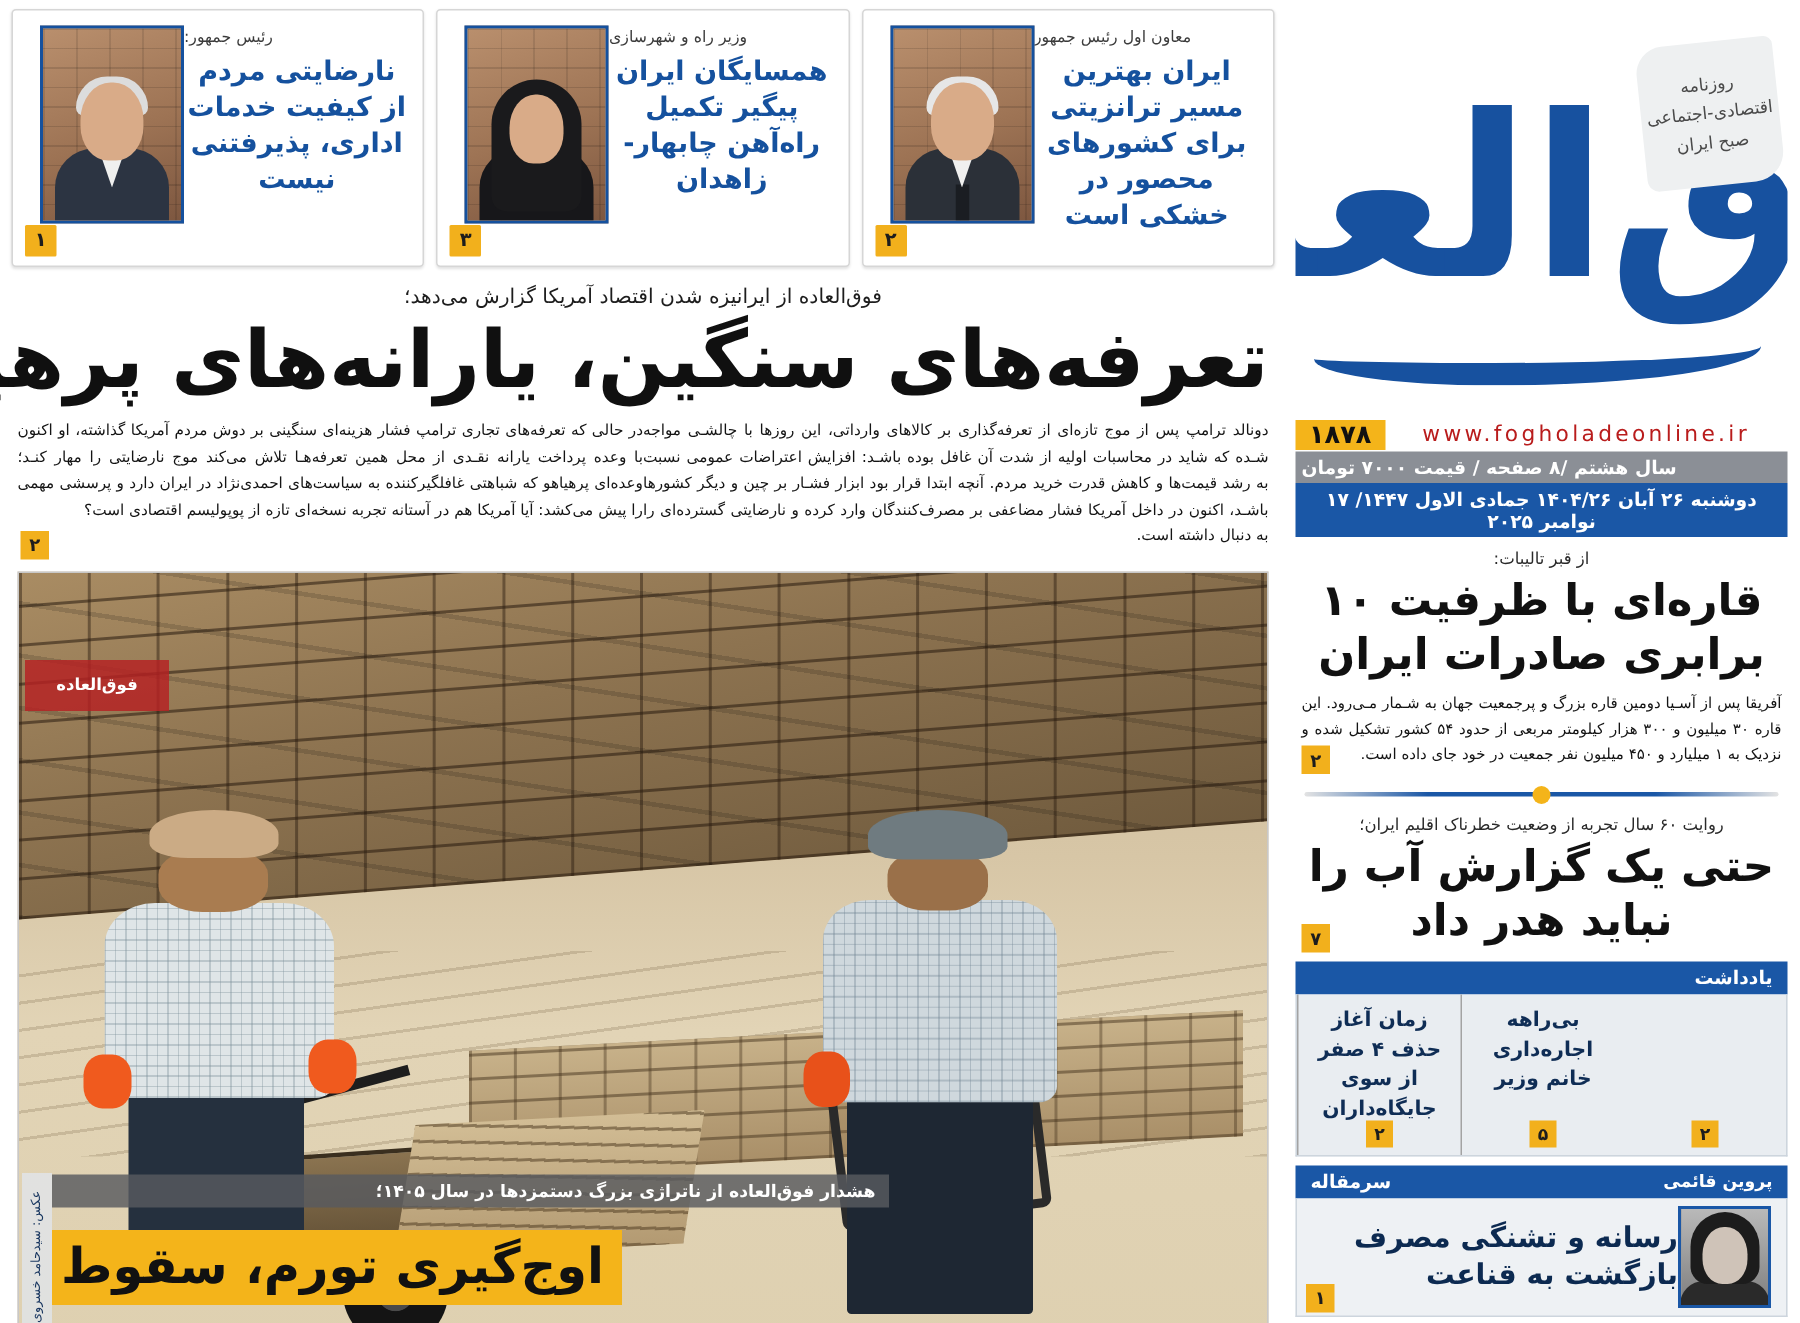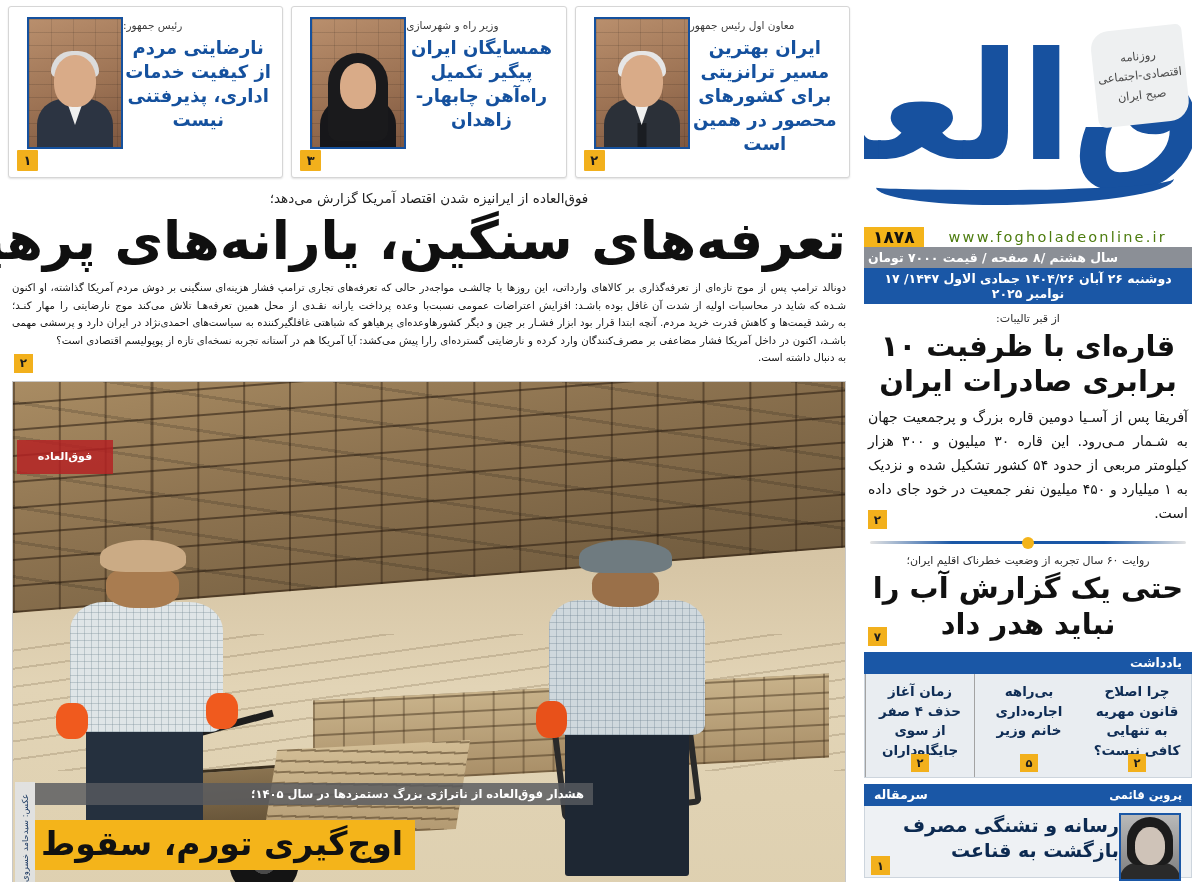--- a/index.html
+++ b/index.html
@@ -423,21 +423,21 @@
     font-size: 17px;
     font-weight: bold;
     padding: 0 9px;
     display: flex; align-items: center;
     letter-spacing: -.5px;
   }
   .mh-url {
     flex: 1 1 auto;
     display: flex; align-items: center; justify-content: center;
     font-size: 14.5px;
-    color: #4d7c0f;
+    color: #b91c1c;
     letter-spacing: 2.2px;
     direction: ltr;
     font-family: "DejaVu Sans", "Liberation Sans", sans-serif;
   }
   .mh-grey {
     background: #8b8f96;
     color: #ffffff;
     font-size: 12.5px;
     font-weight: bold;
     text-align: left;
@@ -465,21 +465,21 @@
   .sa-title {
     text-align: center;
     font-size: 29px;
     font-weight: bold;
     color: #111;
     line-height: 1.22;
     letter-spacing: -1.1px;
   }
   .sa-body {
     margin-top: 7px;
-    font-size: 14px;
+    font-size: 10px;
     line-height: 1.7;
     text-align: justify;
     color: #141414;
     letter-spacing: -.1px;
   }
   .sa-pagenum {
     position: absolute;
     left: 4px; bottom: 2px;
     width: 19px; height: 19px;
     background: #f2b01c;
@@ -559,20 +559,21 @@
     font-weight: bold;
     padding: 3px 10px 4px 10px;
     margin-top: 6px;
     letter-spacing: -.3px;
   }
   .edit-author { font-size: 11.5px; font-weight: bold; }
   .edit-body {
     position: relative;
     display: flex;
     flex-direction: row-reverse;
+    align-items: center;
     background: #eef1f4;
     border: 1px solid #cdd5dd;
     border-top: none;
     padding: 7px 10px 7px 7px;
     min-height: 72px;
   }
   .edit-title {
     flex: 1 1 auto;
     text-align: right;
     font-size: 19px;
@@ -652,21 +653,21 @@
           <div class="head">
             <div class="body"></div>
             <div class="tie"></div>
             <div class="collar"></div>
             <div class="hair"></div>
             <div class="face"></div>
           </div>
         </div>
         <div class="teaser-text">
           <div class="teaser-kicker">معاون اول رئیس جمهور</div>
-          <div class="teaser-title">ایران بهترین مسیر ترانزیتی برای کشورهای محصور در همین است</div>
+          <div class="teaser-title">ایران بهترین مسیر ترانزیتی برای کشورهای محصور در خشکی است</div>
         </div>
         <div class="pagenum">۲</div>
       </div>
 
     </div>
 
     <div class="lead">
       <div class="lead-kicker">فوق‌العاده از ایرانیزه شدن اقتصاد آمریکا گزارش می‌دهد؛</div>
       <h1 class="lead-title">تعرفه‌های سنگین، یارانه‌های پرهیاهو</h1>
       <div class="lead-body">
@@ -751,21 +752,20 @@
     <div class="notes-row">
       <div class="note">
         <div class="note-title">زمان آغاز حذف ۴ صفر از سوی جایگاه‌داران</div>
         <div class="note-pagenum">۲</div>
       </div>
       <div class="note">
         <div class="note-title">بی‌راهه اجاره‌داری خانم وزیر</div>
         <div class="note-pagenum">۵</div>
       </div>
       <div class="note">
-        <div class="note-title">چرا اصلاح قانون مهریه به تنهایی کافی نیست؟</div>
         <div class="note-pagenum">۲</div>
       </div>
     </div>
 
     <div class="edit-bar">
       <span>سرمقاله</span>
       <span class="edit-author">پروین قائمی</span>
     </div>
     <div class="edit-body">
       <div class="edit-title">رسانه و تشنگی مصرف بازگشت به قناعت</div>

